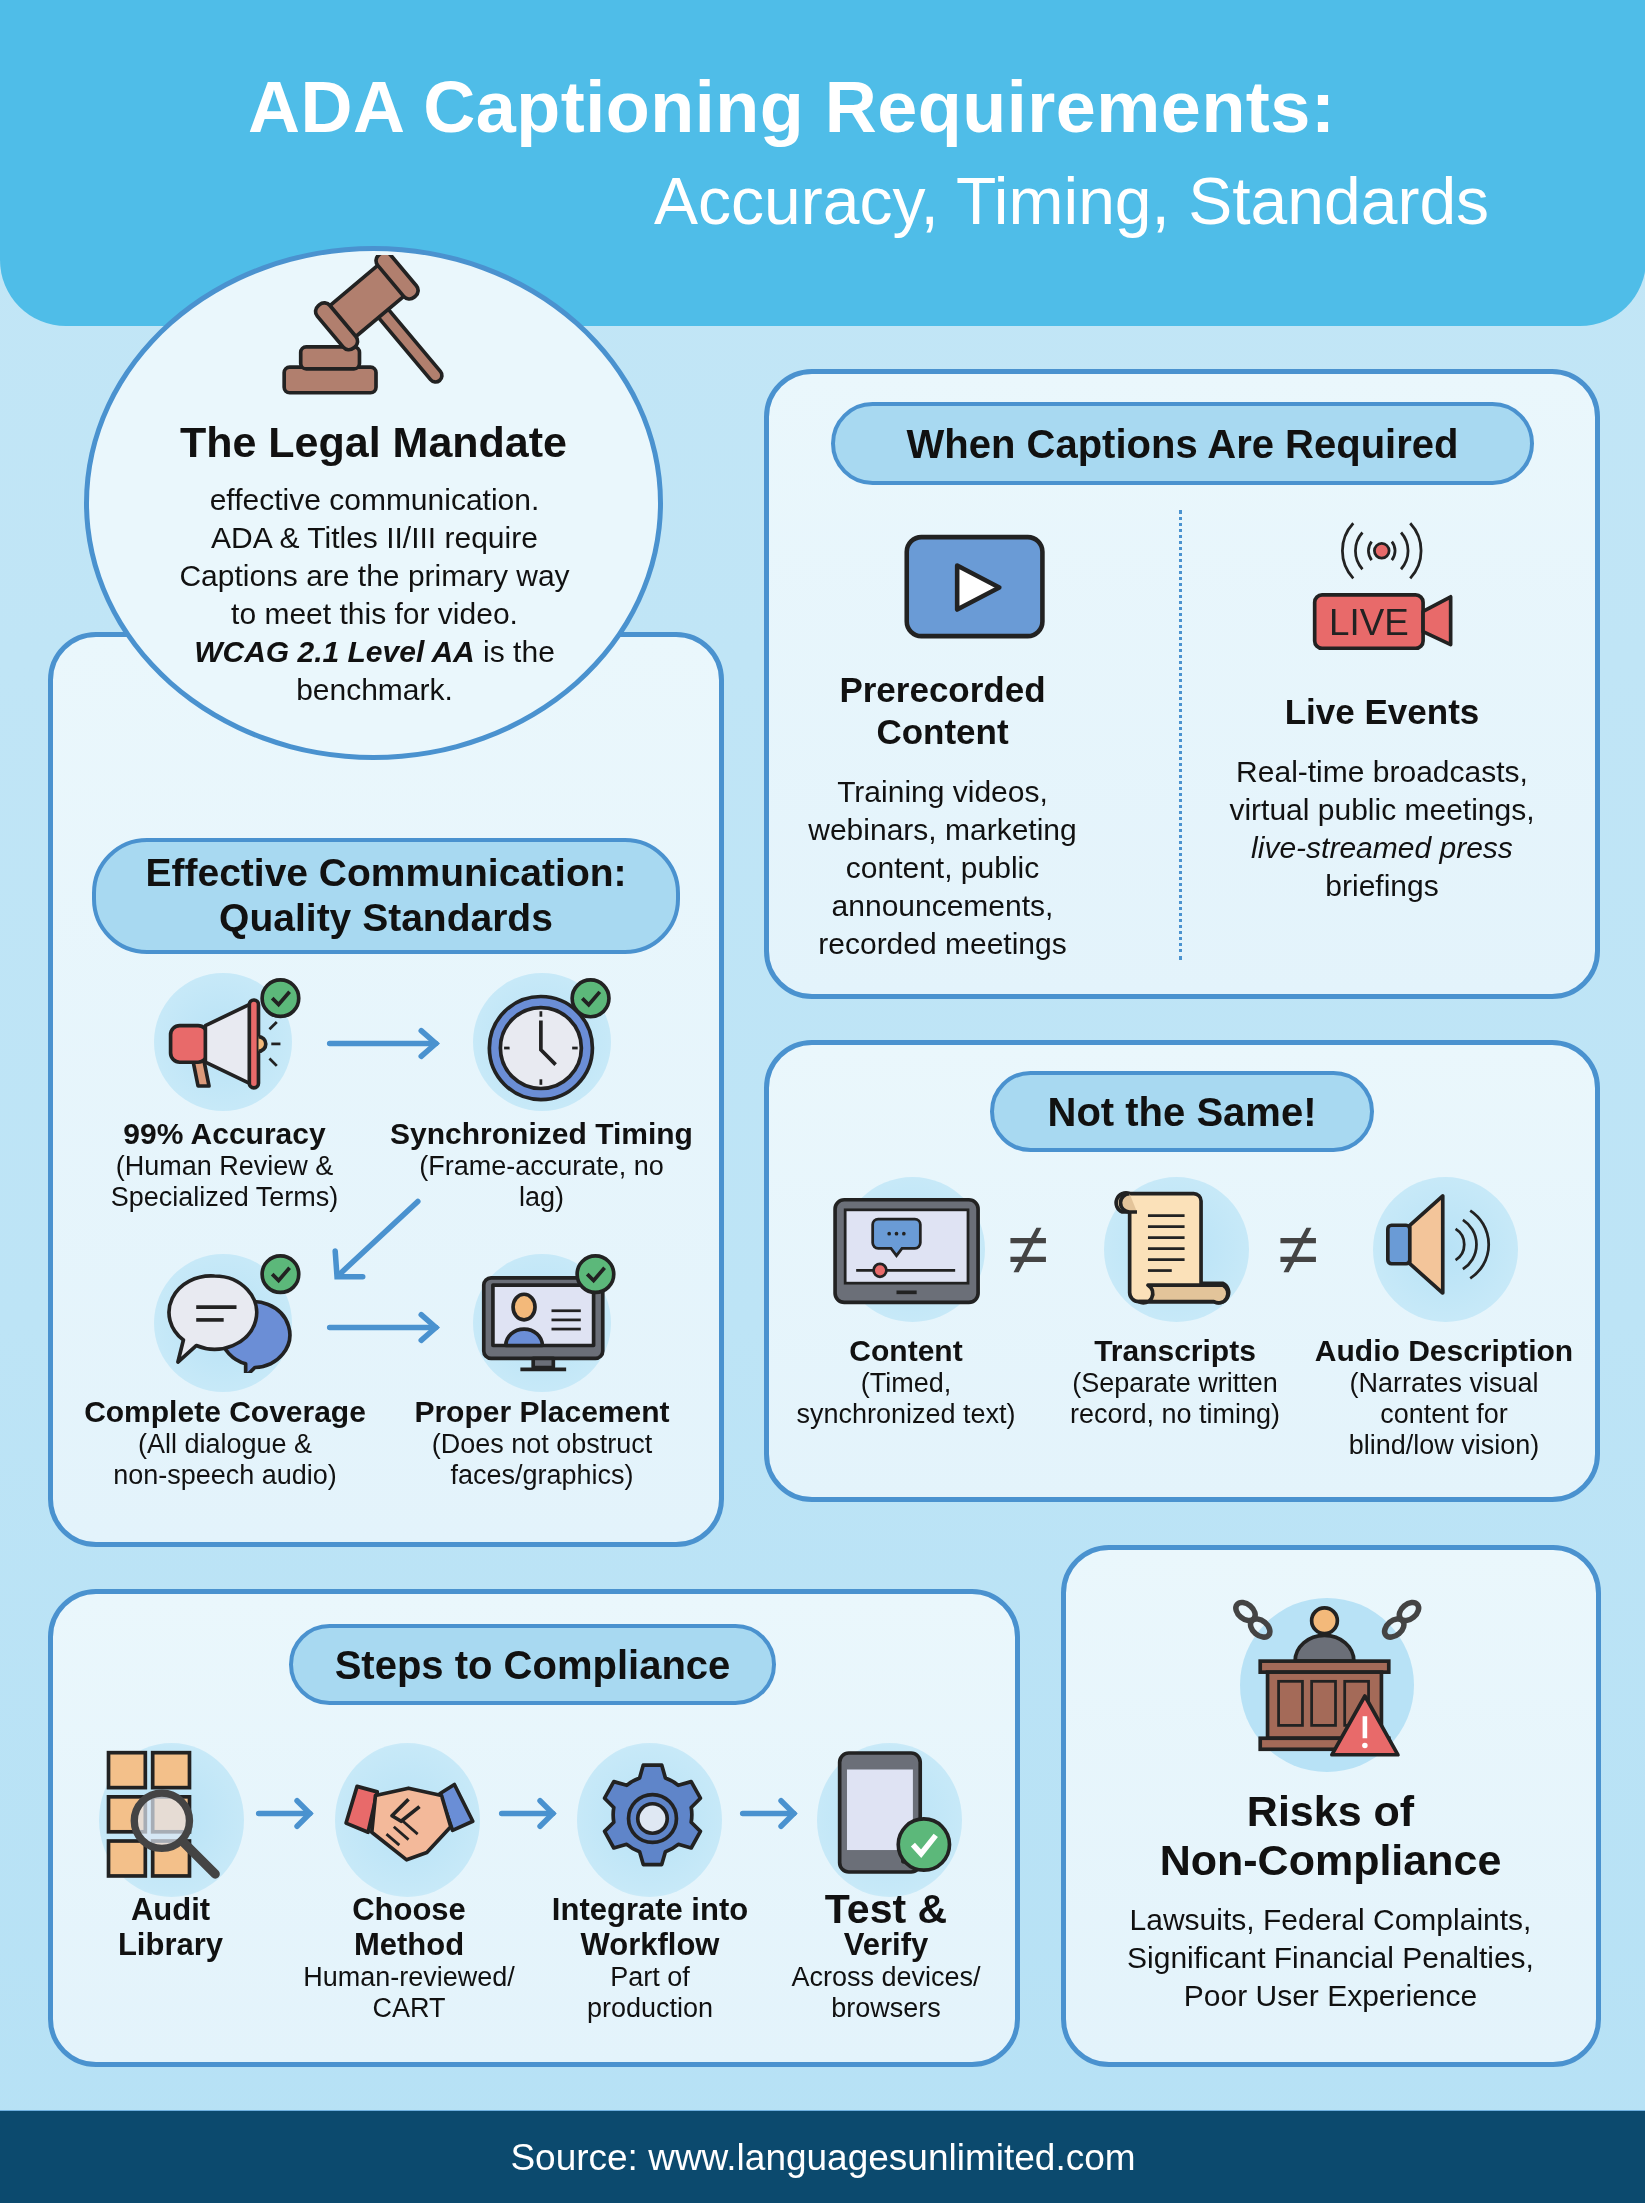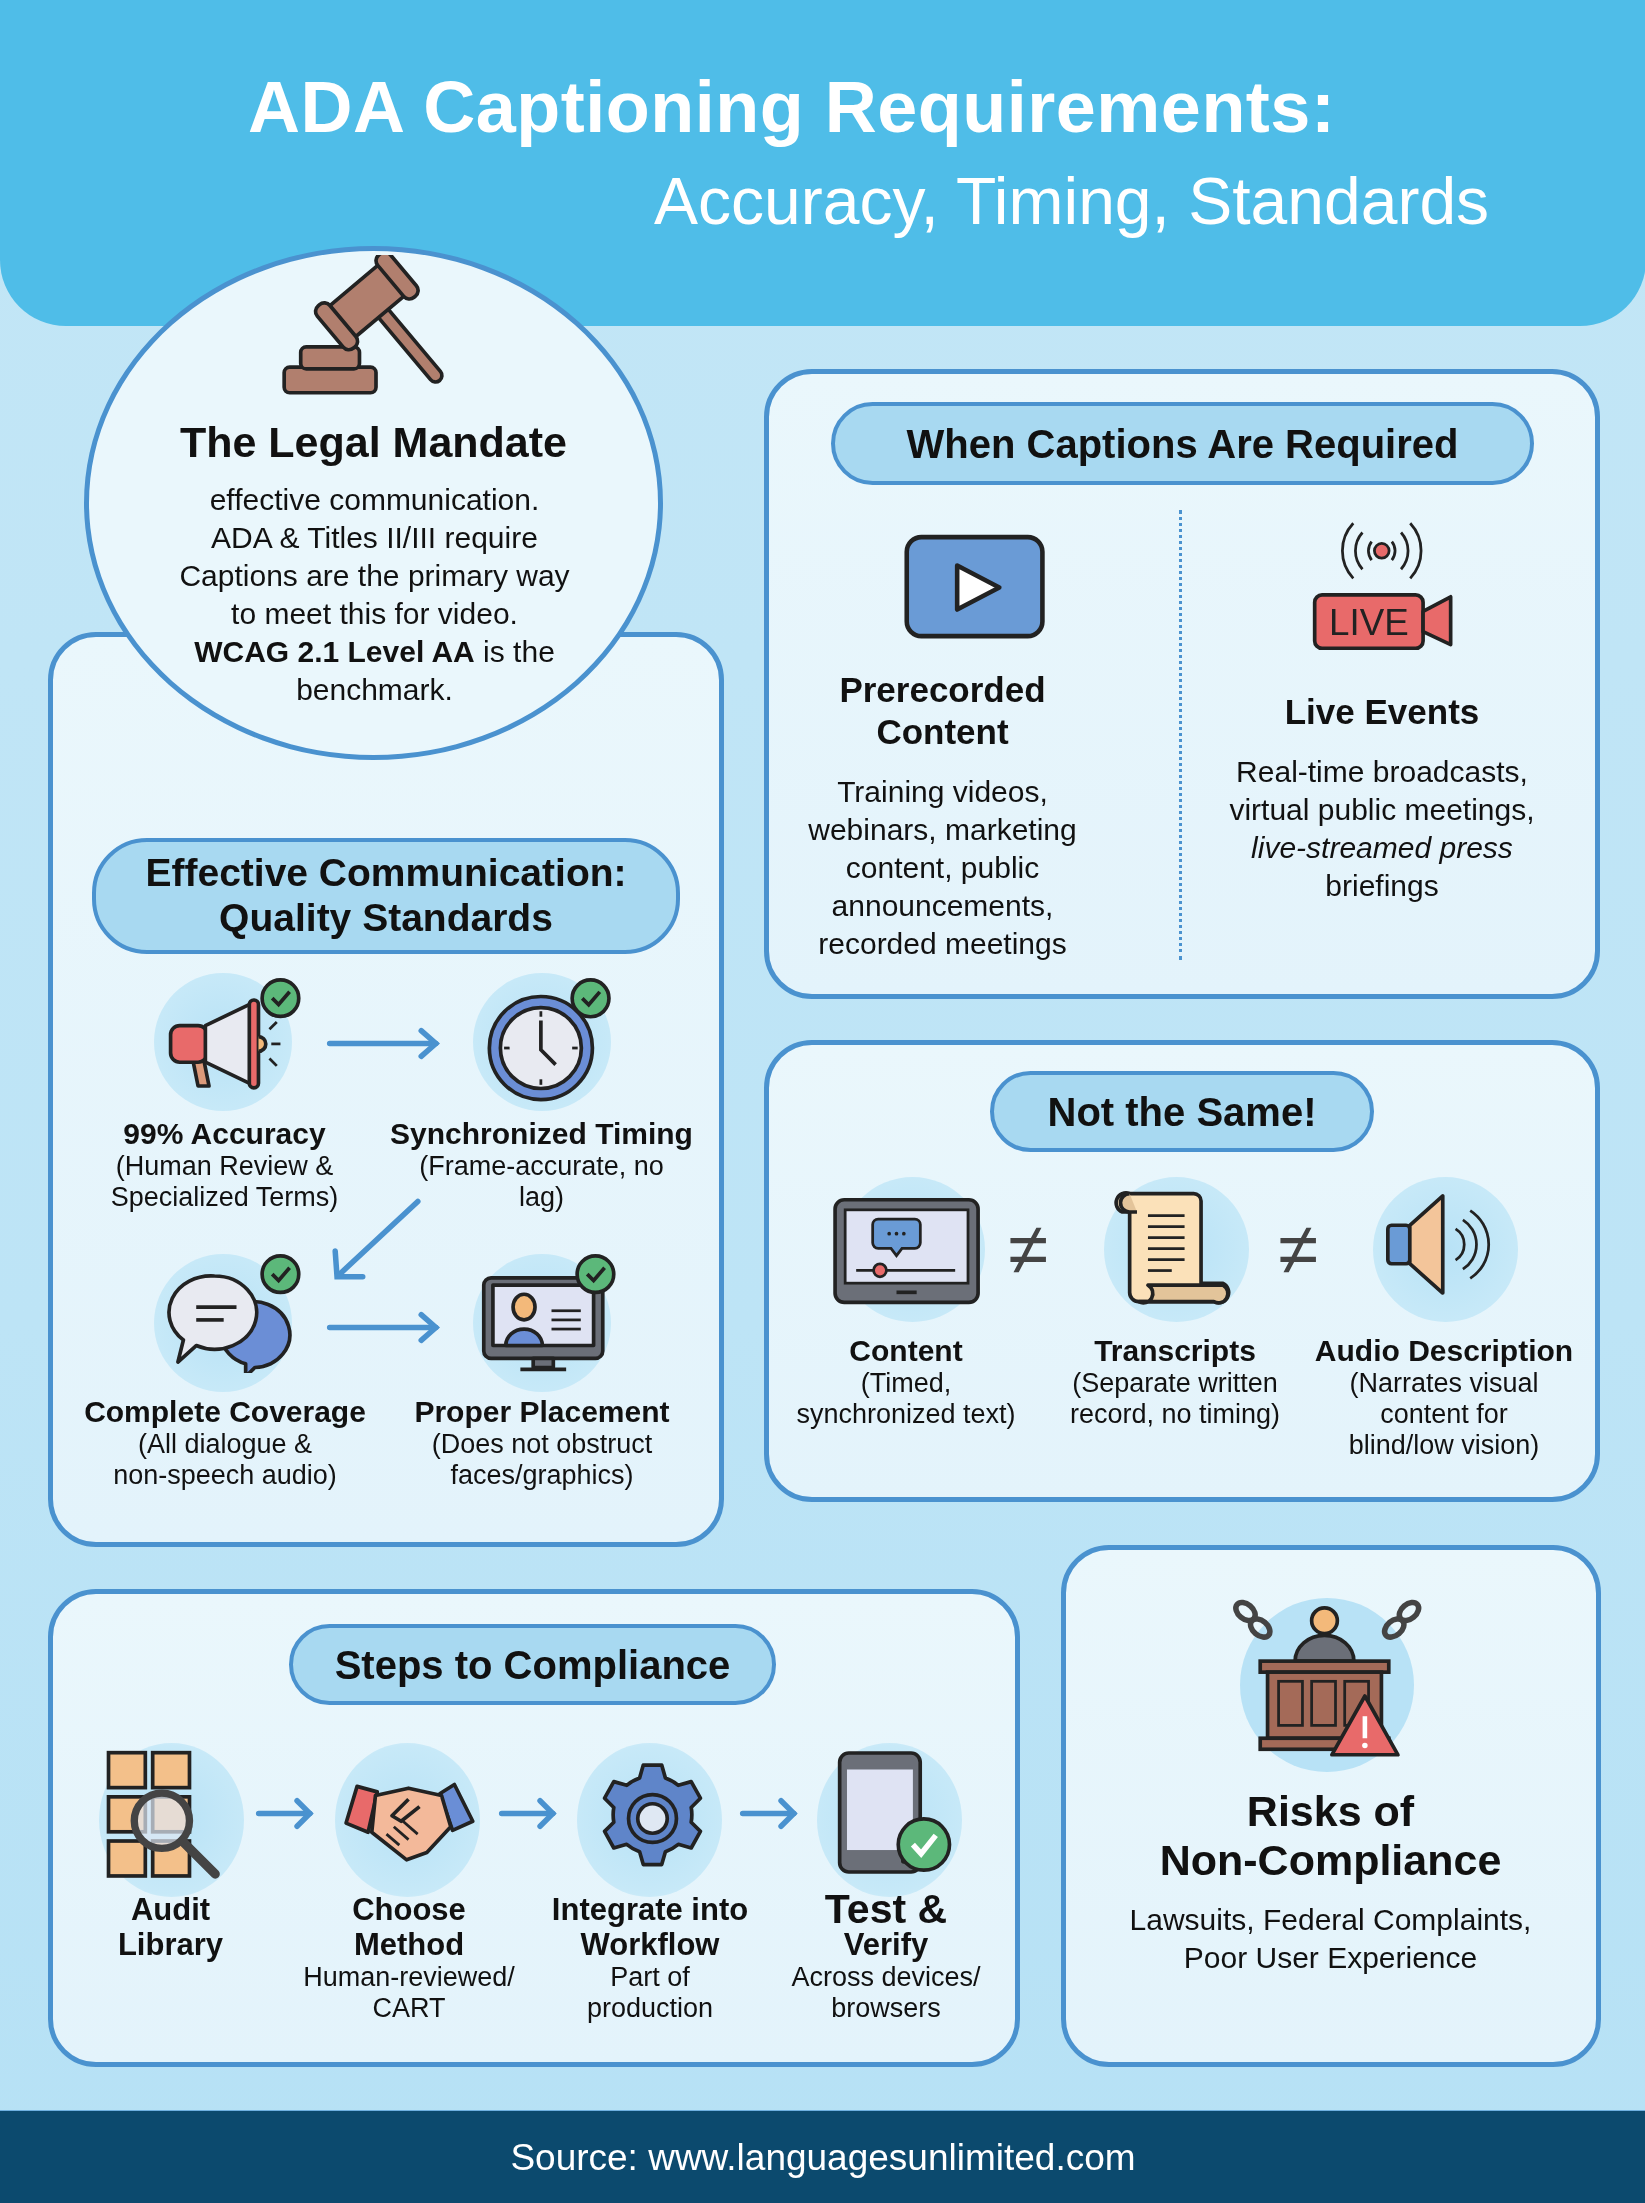--- a/index.html
+++ b/index.html
@@ -42,21 +42,21 @@
     border-radius: 50%;
     background: #eaf7fc; border: 5.5px solid #4a92cf;
   }
   .bubble {
     position: absolute; border-radius: 50%;
     background: radial-gradient(circle, #b8e2f6 0%, #c7e9f8 70%, rgba(199,233,248,0.0) 100%);
   }
   .center { text-align: center; }
   .h-legal { position: absolute; left: 84px; width: 579px; top: 418px; font-size: 43px; font-weight: 700; text-align:center; }
   .p-legal { position: absolute; left: 129px; width: 491px; top: 481px; font-size: 30px; line-height: 38px; text-align:center; }
-  .p-legal b { font-weight: 700; }
+  .p-legal b { font-weight: 700; font-style: italic; }
   .item-title { font-weight: 700; font-size: 30px; line-height: 35px; }
   .item-desc { font-size: 27px; line-height: 31px; }
   .abs { position: absolute; }
   .divider-dots {
     position: absolute; left: 1179px; top: 510px; width: 0; height: 450px;
     border-left: 3.7px dotted #4a92cf;
   }
   .footer {
     position: absolute; left: 0; top: 2110px; width: 1646px; height: 94px;
     background: #0c4a6e; border-top: 1.8px solid #6fb0e0;
@@ -470,19 +470,20 @@
     <line x1="148" y1="134" x2="148" y2="158" stroke="#fff" stroke-width="5"></line>
     <circle cx="148" cy="166" r="3" fill="#fff"></circle>
   </svg>
 </div>
 <div class="abs center" style="left:1065px; top:1787px; width:531px;">
   <div style="font-size:43px; font-weight:700; line-height:49px;">Risks of</div>
   <div style="font-size:43px; font-weight:700; line-height:49px;">Non-Compliance</div>
 </div>
 <div class="abs center" style="left:1065px; top:1901px; width:531px; font-size:30px; line-height:38px;">
   <div>Lawsuits, Federal Complaints,</div>
+  <div>Significant Financial Penalties,</div>
   <div>Poor User Experience</div>
 </div>
 
 <div class="footer">
   <span>Source: www.languagesunlimited.com</span>
 </div>
 
 
 </body></html>

